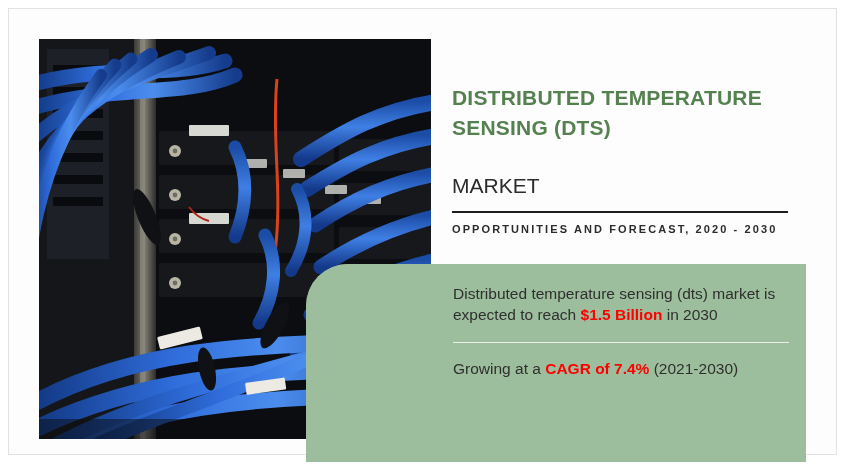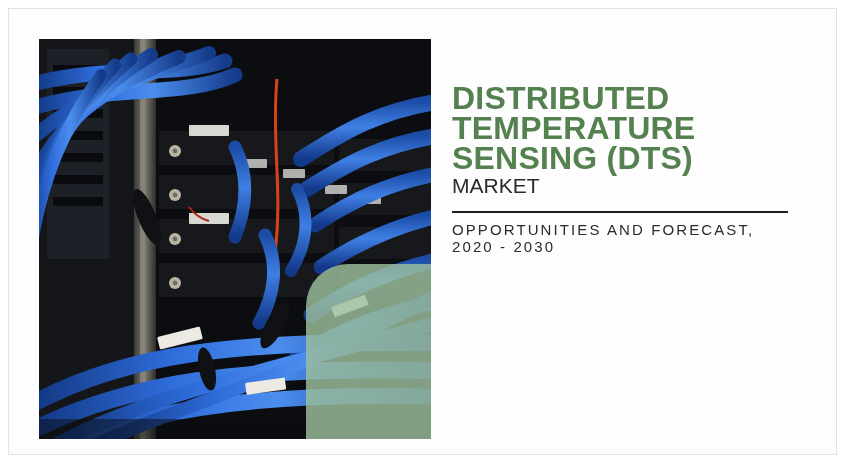--- a/index.html
+++ b/index.html
@@ -90,21 +90,21 @@
     background: #e9f0e9;
     width: 336px;
   }
 
   
   .headline {
     position: absolute;
     left: 443px;
     top: 74px;
     width: 345px;
-    font-size: 32px;
+    font-size: 21px;
     line-height: 30px;
     font-weight: bold;
     color: #55804f;
     letter-spacing: 0.2px;
     margin: 0;
   }
   .market-word {
     position: absolute;
     left: 443px;
     top: 164px;
@@ -120,23 +120,23 @@
     top: 202px;
     width: 336px;
     height: 2px;
     background: #1d1d1d;
   }
   .forecast {
     position: absolute;
     left: 443px;
     top: 212px;
     width: 345px;
-    font-size: 15px;
+    font-size: 11px;
     line-height: 17px;
-    font-weight: normal;
+    font-weight: bold;
     color: #2b2b2b;
     letter-spacing: 2.1px;
     margin: 0;
   }
 
   
   .watermark {
     position: absolute;
     left: 338px;
     top: 288px;
@@ -267,20 +267,29 @@
         <g fill="#eceae2">
           <rect x="118" y="298" width="44" height="13" rx="1.5" transform="rotate(-14 118 298)"></rect>
           <rect x="206" y="344" width="40" height="12" rx="1.5" transform="rotate(-8 206 344)"></rect>
           <rect x="292" y="268" width="36" height="11" rx="1.5" transform="rotate(-20 292 268)"></rect>
         </g>
 
         <rect x="0" y="380" width="392" height="20" fill="#0a0b0e" opacity="0.5"></rect>
       </svg>
     </div>
 
+    <div class="stat-panel">
+      <div class="stat-text-wrap">
+        <p class="stat-line"><span>Distributed temperature sensing (dts) market is expected to reach </span><span class="accent">$1.5 Billion</span><span> in 2030</span></p>
+
+        <div class="stat-divider"></div>
+
+        <p class="stat-line"><span>Growing at a </span><span class="accent">CAGR of 7.4%</span><span> (2021-2030)</span></p>
+      </div>
+    </div>
 
     <div class="stat-panel-photo-part"></div>
 
 
     <h1 class="headline">DISTRIBUTED TEMPERATURE SENSING (DTS)</h1>
     <div class="market-word">MARKET</div>
     <div class="rule"></div>
     <div class="forecast">OPPORTUNITIES AND FORECAST, 2020 - 2030</div>
 
   </div>

